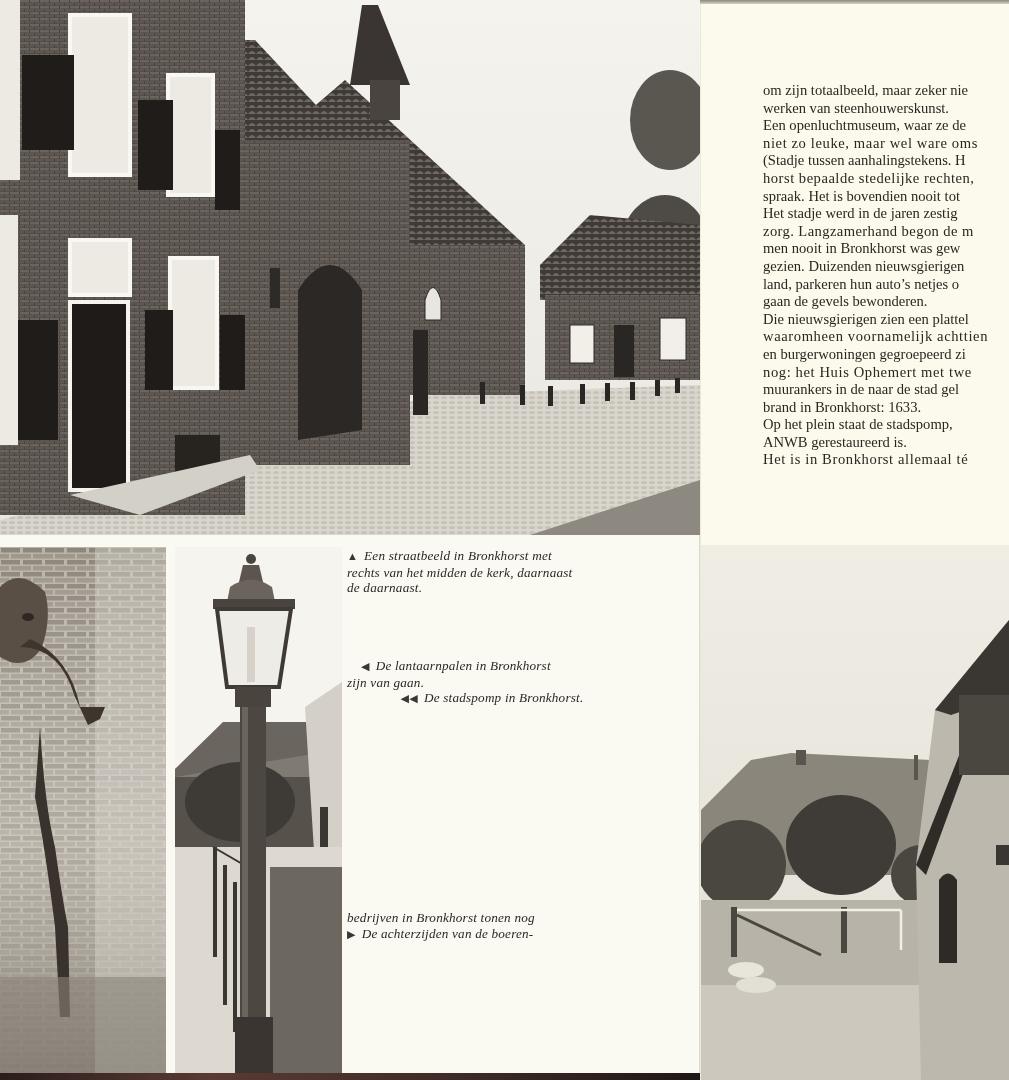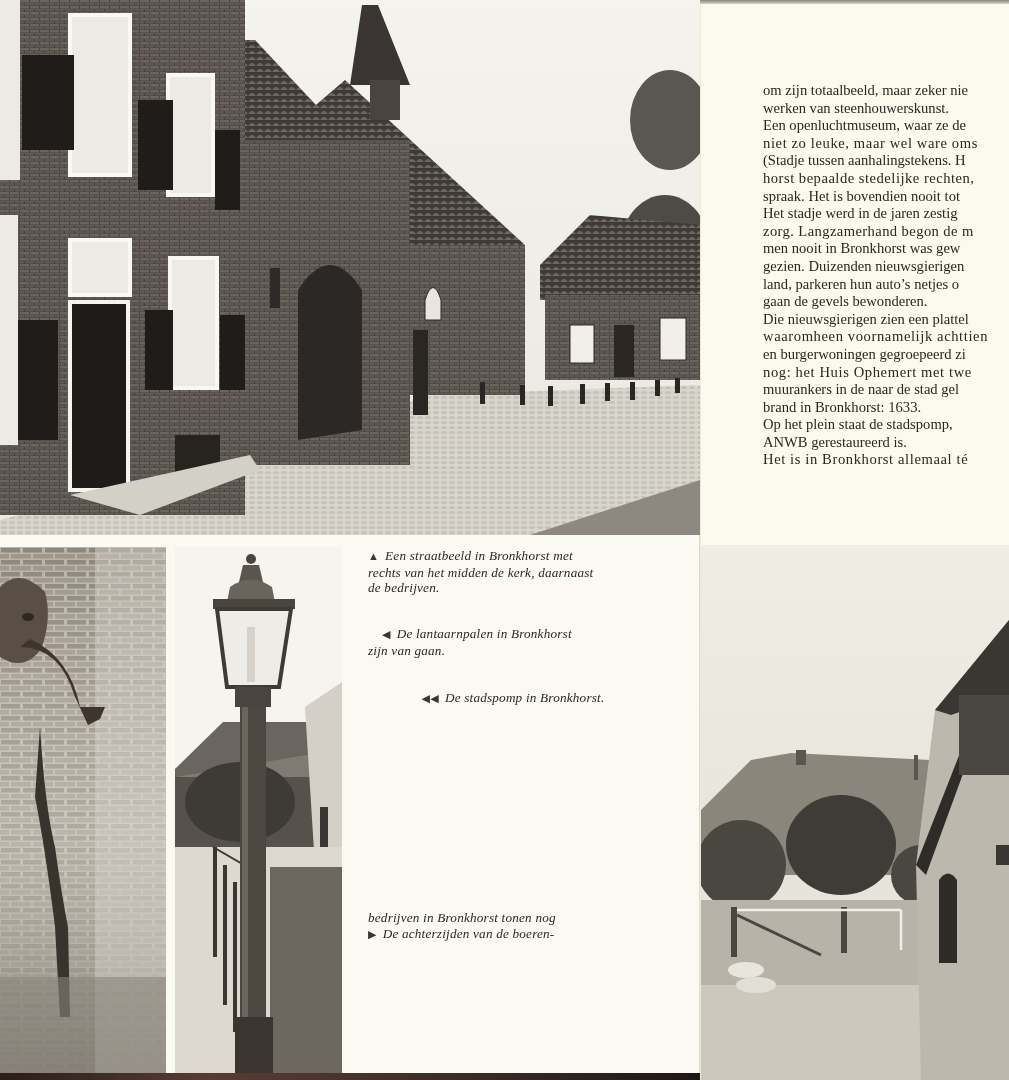--- a/index.html
+++ b/index.html
@@ -18,26 +18,26 @@
   .photo svg { display: block; width: 100%; height: 100%; }
 
   .body-text {
     position: absolute; left: 763px; top: 82px; width: 270px;
     font-size: 14.6px; line-height: 17.6px; color: #2a2622;
     white-space: nowrap;
   }
   .body-text p { margin: 0; }
 
   .caption {
-    position: absolute; left: 368px; width: 290px;
+    position: absolute; left: 347px; width: 290px;
     font-style: italic; font-size: 13.2px; line-height: 15.5px; color: #2b2724;
     letter-spacing: 0.2px;
   }
   .caption .arrow { font-style: normal; font-size: 11px; color: #3a3632; margin-right: 6px; }
-  .caption .indent { padding-left: 14px; }
+  .caption .indent { padding-left: 14px; margin-top: 32px; }
 </style>
 </head>
 <body>
 
 <div class="page-left"></div>
 <div class="page-right"></div>
 <div class="fold"></div>
 <div class="top-strip"></div>
 
 <div class="photo" style="left:0;top:0;width:700px;height:535px;">
@@ -239,21 +239,21 @@
   <p>muurankers in de naar de stad gel</p>
   <p>brand in Bronkhorst: 1633.</p>
   <p>Op het plein staat de stadspomp,</p>
   <p>ANWB gerestaureerd is.</p>
   <p style="letter-spacing:0.6px">Het is in Bronkhorst allemaal té</p>
 </div>
 
 <div class="caption" style="top:548px;">
   <div><span class="arrow">▲</span><span>Een straatbeeld in Bronkhorst met</span></div>
   <div>rechts van het midden de kerk, daarnaast</div>
-  <div>de bedrijven.</div>
+  <div>de daarnaast.</div>
 </div>
 
 <div class="caption" style="top:626px;">
   <div class="indent"><span class="arrow">◀</span><span>De lantaarnpalen in Bronkhorst</span></div>
   <div>zijn van gaan.</div>
 </div>
 
 <div class="caption" style="top:690px;text-align:center;">
   <div><span class="arrow">◀◀</span><span>De stadspomp in Bronkhorst.</span></div>
 </div>

